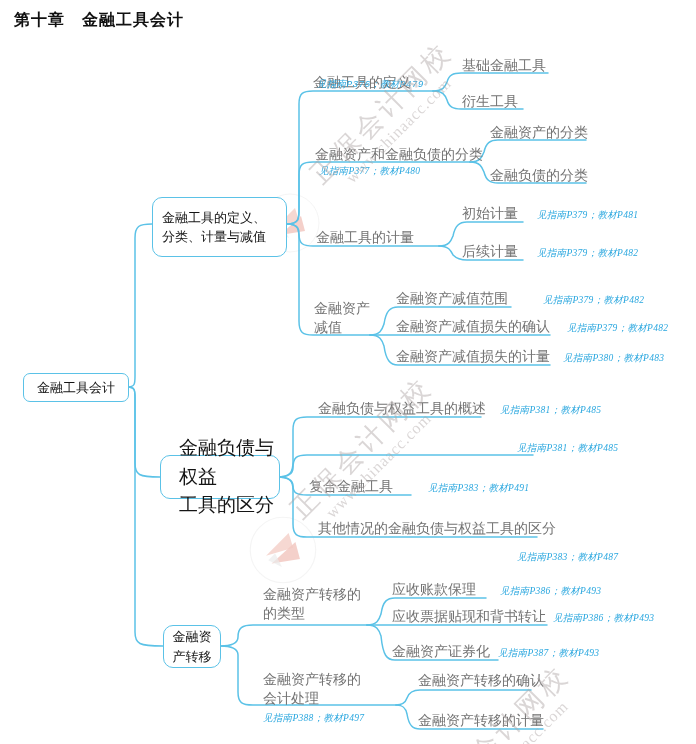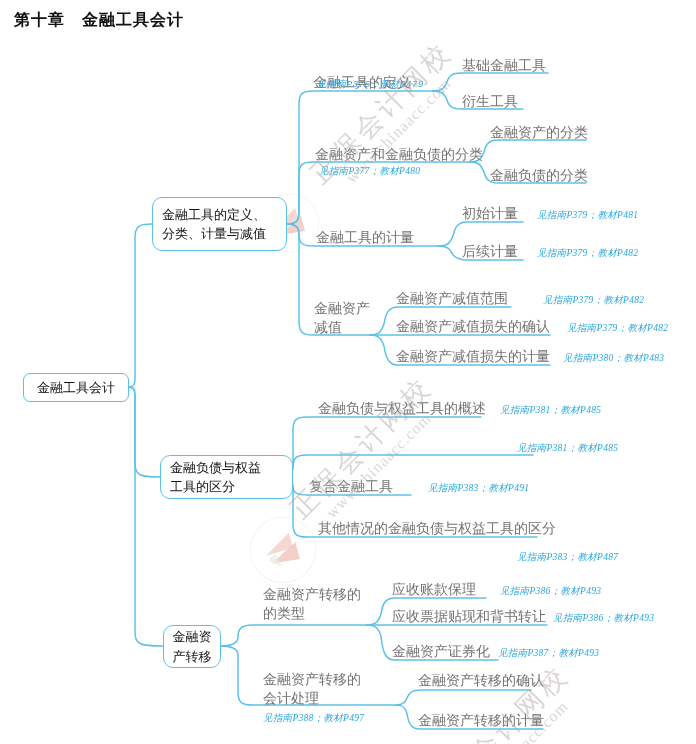--- a/index.html
+++ b/index.html
@@ -92,25 +92,25 @@
 
     <path d="M396,705 C404,705 406,701 407,698 C409,692 413,690 420,690 L531,690"></path>
     <path d="M396,705 C404,705 406,709 407,714 C409,726 413,729 420,729 L543,729"></path>
   </svg>
 
   <div class="title">第十章　金融工具会计</div>
 
   <div class="box" style="left:23px;top:373px;width:106px;height:29px;border-radius:7px;font-size:13px;">
     <span>金融工具会计</span>
   </div>
-  <div class="box" style="left:152px;top:197px;width:135px;height:54px;border-radius:10px;font-size:13px;justify-content:flex-start;padding-left:9px;">
+  <div class="box" style="left:152px;top:197px;width:135px;height:60px;border-radius:10px;font-size:13px;justify-content:flex-start;padding-left:9px;">
     <span>金融工具的定义、
 分类、计量与减值</span>
   </div>
-  <div class="box" style="left:160px;top:455px;width:133px;height:44px;border-radius:10px;font-size:13px;justify-content:flex-start;padding-left:9px;">
+  <div class="box" style="left:160px;top:455px;width:120px;height:44px;border-radius:10px;font-size:19px;justify-content:flex-start;padding-left:18px;">
     <span>金融负债与权益
 工具的区分</span>
   </div>
   <div class="box" style="left:163px;top:625px;width:58px;height:43px;border-radius:10px;font-size:13px;">
     <span>金融资
 产转移</span>
   </div>
 
   <div class="leaf" style="left:313px;top:74px;">金融工具的定义</div>
   <div class="ref" style="left:317px;top:78px;font-family:Liberation Mono, monospace;">见指南P376；教材P479</div>

